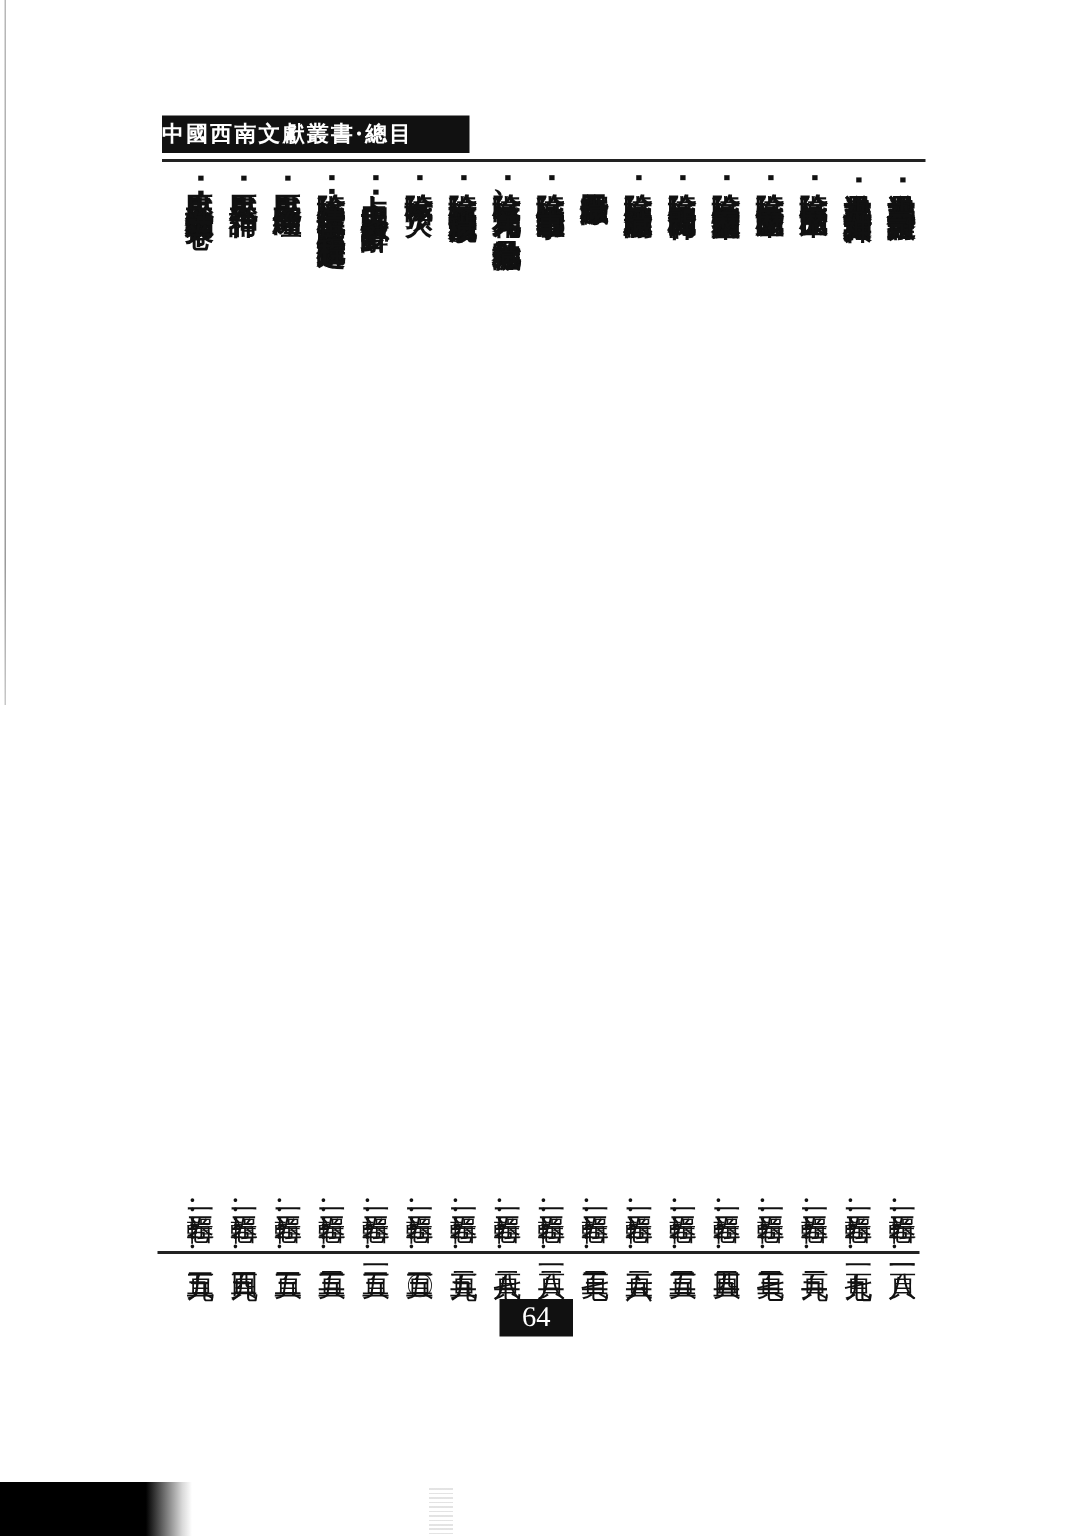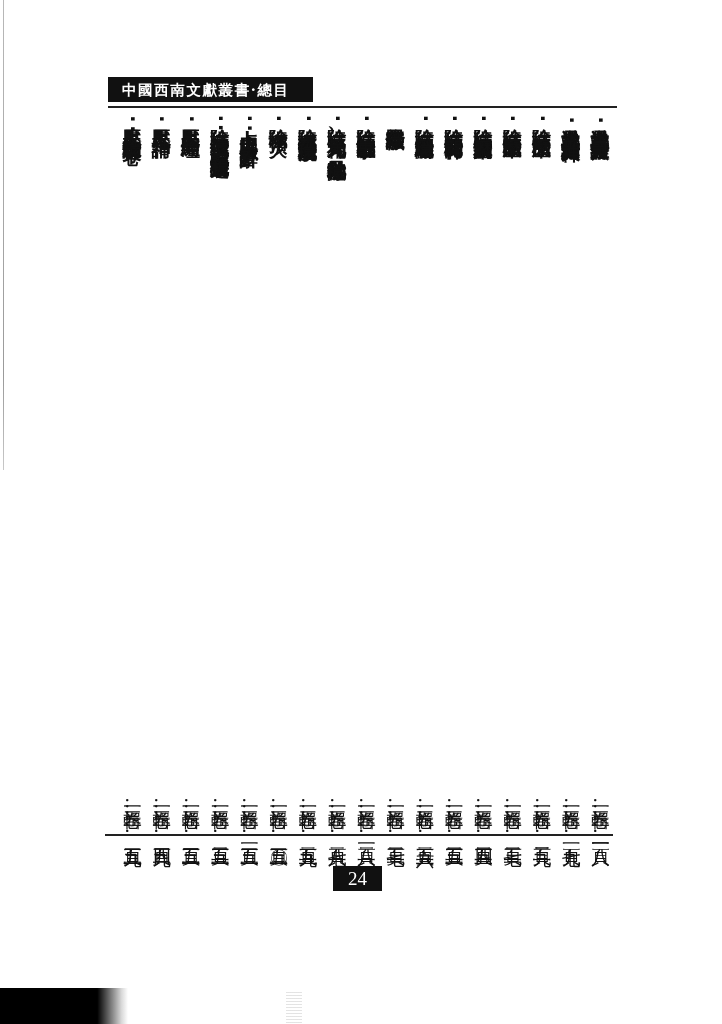--- a/index.html
+++ b/index.html
@@ -10,21 +10,21 @@
   }
   .page-edge-line {
     position: absolute; left: 3px; top: 0; width: 1px; height: 470px;
     background: linear-gradient(to bottom, #b8b8b8, #9a9a9a 80%, #c8c8c8);
   }
   .series-banner {
     position: absolute; left: 108px; top: 77px; width: 205px; height: 25px;
     background: #111; color: #fff;
     font-family: "DejaVu Serif", serif; font-weight: bold;
     font-size: 14.5px; line-height: 25px; letter-spacing: 1.6px;
-    padding-left: 14px; box-sizing: border-box; white-space: nowrap;
+    box-sizing: border-box; white-space: nowrap;
   }
   .rule-top {
     position: absolute; left: 108px; top: 106px; width: 509px; height: 2px;
     background: #222;
   }
   .rule-bottom {
     position: absolute; left: 105px; top: 834px; width: 508px; height: 2px;
     background: #222;
   }
   .toc {
@@ -133,16 +133,16 @@
     <span class="entry-ref"><span>輯一三卷</span><span class="leader">……</span><span>三四九頁</span></span>
   </div>
   <div class="entry">
     <span class="entry-title">壓呆鬼·請朗久敬久神·下卷</span>
     <span class="entry-ref"><span>輯一三卷</span><span class="leader">……</span><span>三五九頁</span></span>
   </div>
 </div>
 
 <div class="rule-bottom"></div>
 
-<div class="page-number">24</div>
+<div class="page-number">64</div>
 
 <div class="scan-shadow"></div>
 <div class="scan-speck"></div>
 
 </body></html>

